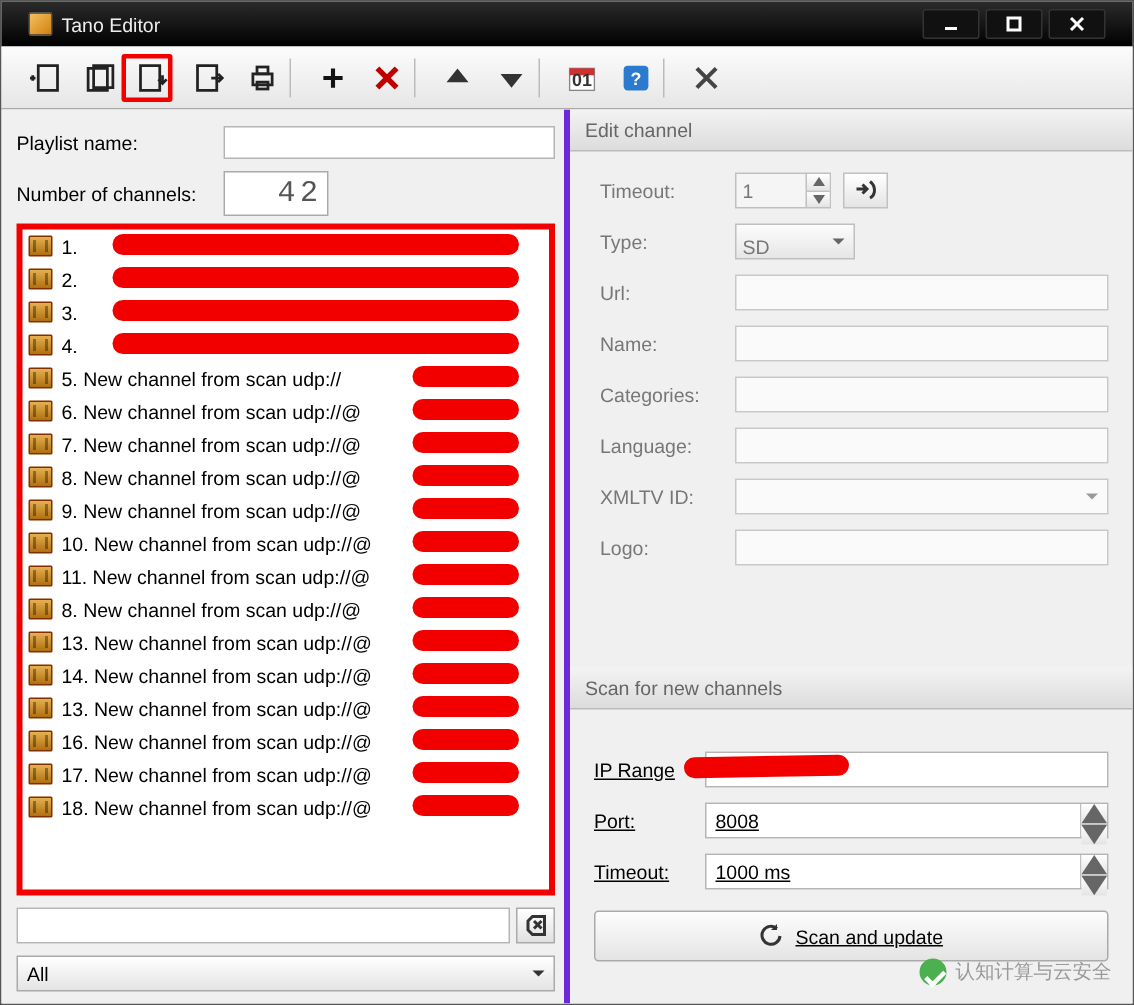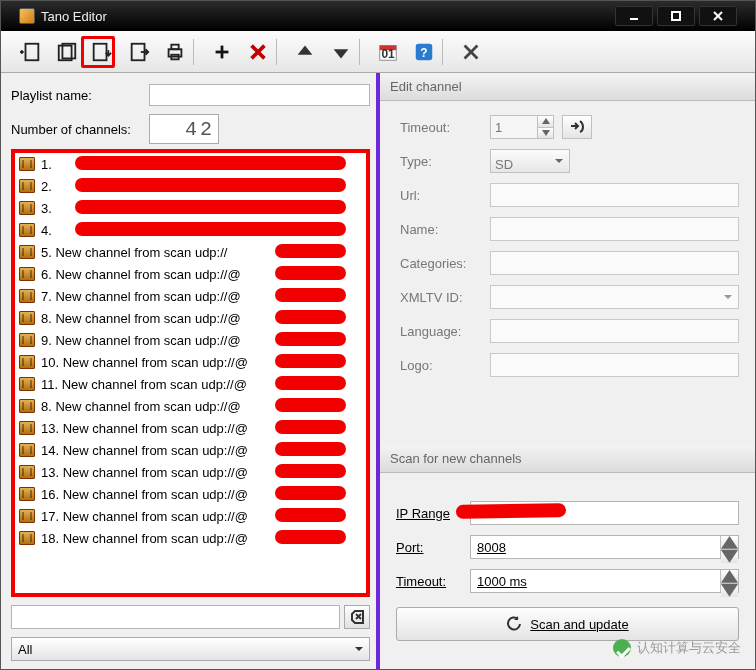--- a/index.html
+++ b/index.html
@@ -349,28 +349,28 @@
           </div>
         <div class="ef-row">
             <label>Name:</label>
             <div class="ef-input"></div>
           </div>
         <div class="ef-row">
             <label>Categories:</label>
             <div class="ef-input"></div>
           </div>
         <div class="ef-row">
+            <label>Language:</label>
+            <div class="ef-input"></div>
+          </div>
+        <div class="ef-row">
             <label>XMLTV ID:</label>
             <div class="ef-input" style="position:relative">
               <span style="position:absolute;right:6px;top:50%;margin-top:-2px;border:4px solid transparent;border-top-color:#999"></span>
             </div>
-          </div>
-        <div class="ef-row">
-            <label>Language:</label>
-            <div class="ef-input"></div>
           </div>
         <div class="ef-row">
             <label>Logo:</label>
             <div class="ef-input"></div>
           </div>
       </div>
 
       <div style="flex:1"></div>
 
       <div class="section-header">Scan for new channels</div>

